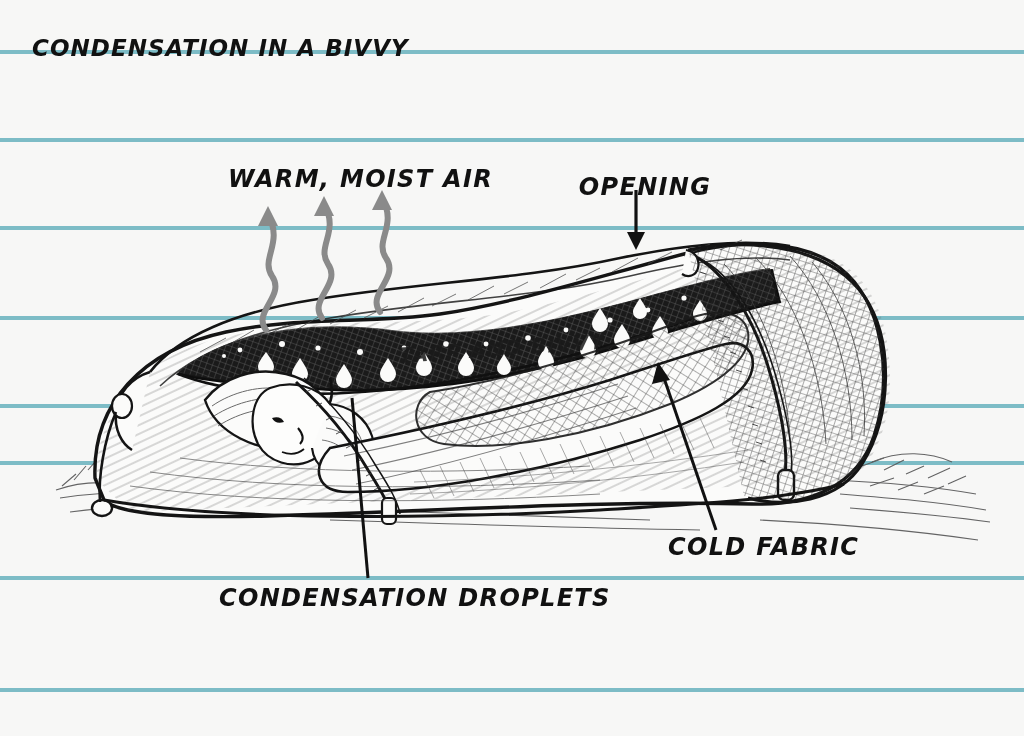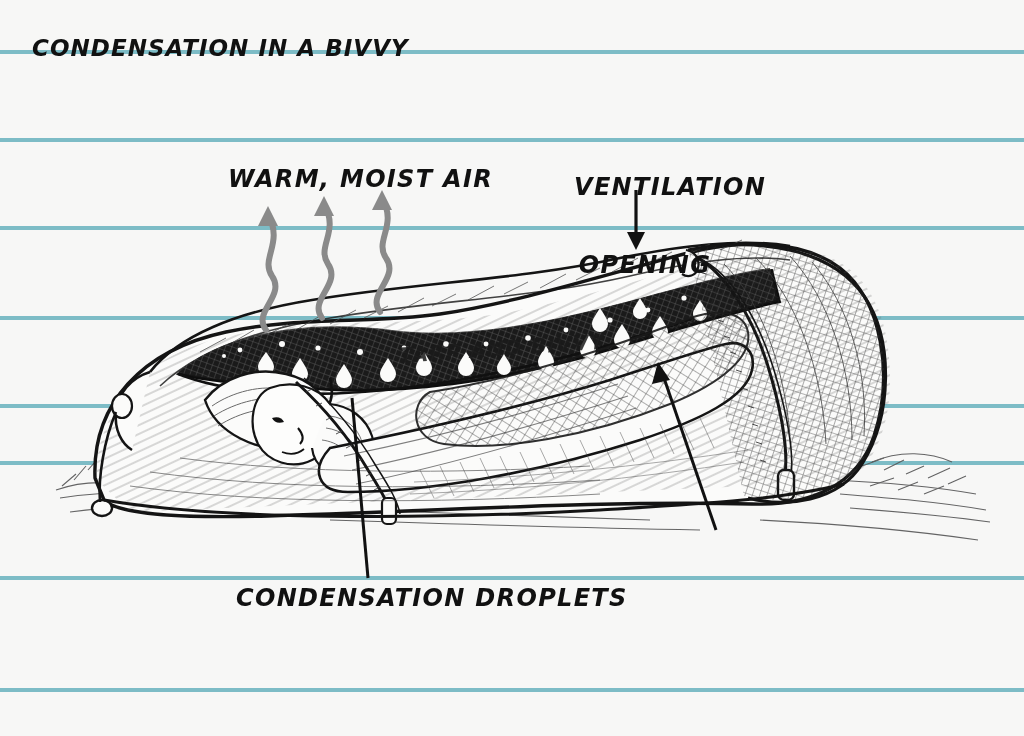--- a/index.html
+++ b/index.html
@@ -344,20 +344,20 @@
     </g>
   </svg>
 
   <div class="faint-tarp" style="left:398px; top:344px;">TARP AND BIVVY</div>
 
   <div class="label title" style="left:32px; top:36px;">CONDENSATION IN A BIVVY</div>
 
   <div class="label callout" style="left:228px; top:167px;">WARM, MOIST AIR</div>
 
   <div class="label callout center" style="left:574px; top:123px; width:142px;">
-    <div>VENTILATION</div>
     <div>OPENING</div>
   </div>
 
-
-  <div class="label callout" style="left:236px; top:586px;">CONDENSATION DROPLETS</div>
+  <div class="label callout" style="left:668px; top:535px;">COLD FABRIC</div>
+
+  <div class="label callout" style="left:219px; top:586px;">CONDENSATION DROPLETS</div>
 
 </div>
 
 </body></html>

